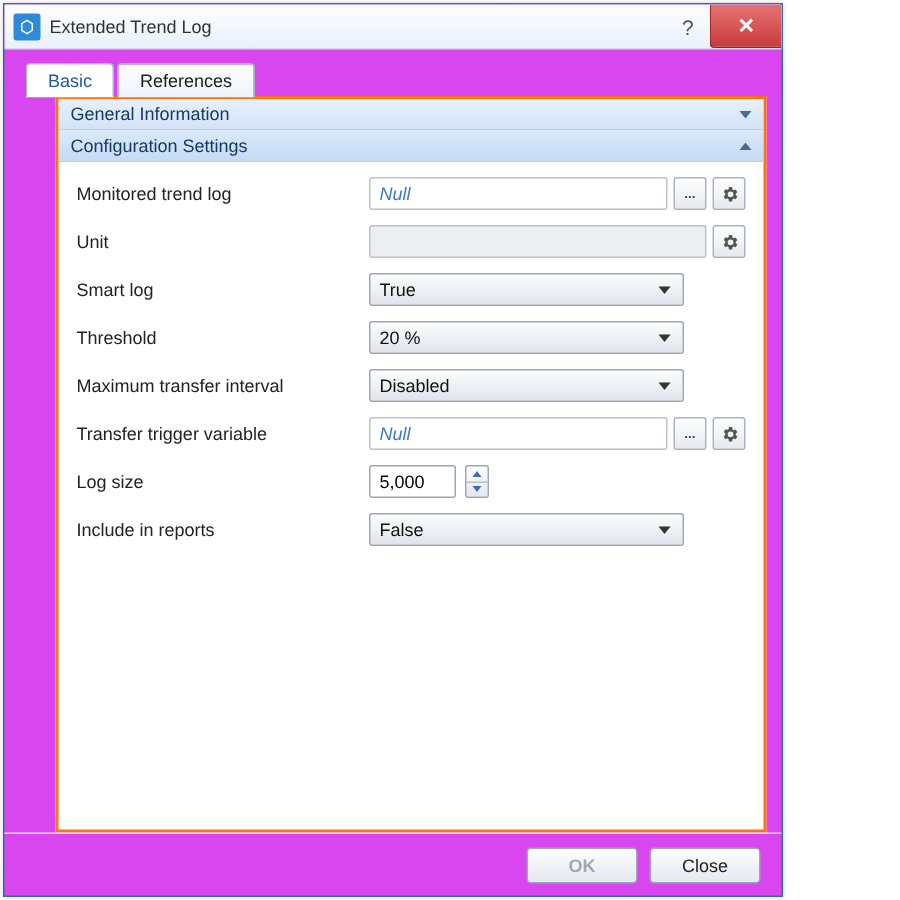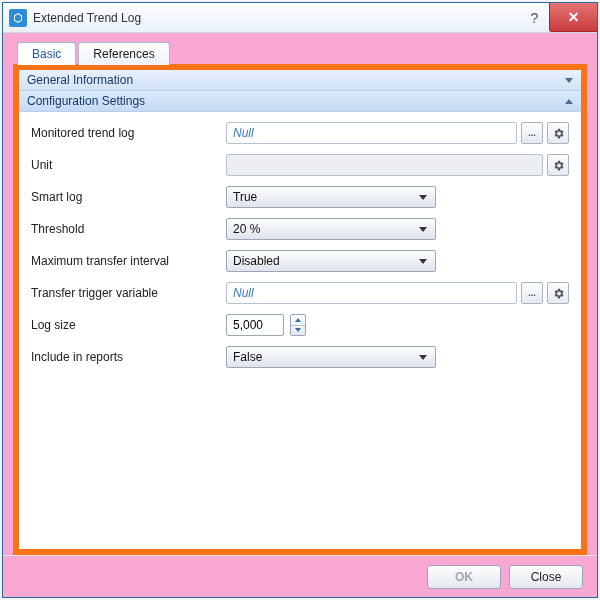--- a/index.html
+++ b/index.html
@@ -7,25 +7,25 @@
     margin: 0;
     padding: 0;
     font-family: "Segoe UI", Tahoma, sans-serif;
     font-size: 12px;
     background: #fff;
     width: 600px;
     height: 600px;
     overflow: hidden;
   }
   .window {
-    width: 596px;
+    width: 520px;
     height: 596px;
     margin: 2px;
     border: 1px solid #2e6da4;
-    background: #f9a8d4;
+    background: #d946ef;
     display: flex;
     flex-direction: column;
     box-shadow: 0 0 3px rgba(0,0,0,.2);
   }
   .titlebar {
     height: 30px;
     background: linear-gradient(to bottom, #fdfdfe, #eaf1fb);
     display: flex;
     align-items: center;
     padding: 0 0 0 6px;
@@ -82,26 +82,27 @@
     top: 1px;
     cursor: default;
   }
   .tab.active {
     background: #fff;
     border-bottom: 1px solid #fff;
     color: #1e5aa0;
     z-index: 2;
   }
   .tabpanel {
-    border: 6px solid #f97316;
+    border: 2px solid #f97316;
     flex: 1;
     background: #fff;
     display: flex;
     flex-direction: column;
     overflow: hidden;
+    margin-left: 24px;
   }
   .section-header {
     background: linear-gradient(to bottom, #e8f0fb, #d2e3f7);
     border-bottom: 1px solid #b8cde6;
     padding: 3px 8px;
     color: #163a66;
     display: flex;
     align-items: center;
     justify-content: space-between;
   }

